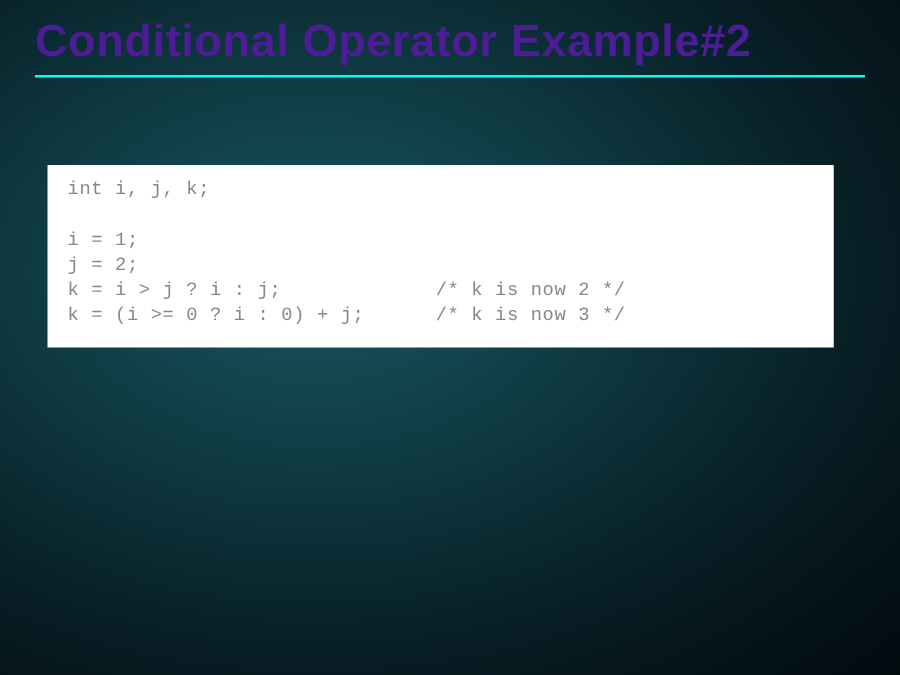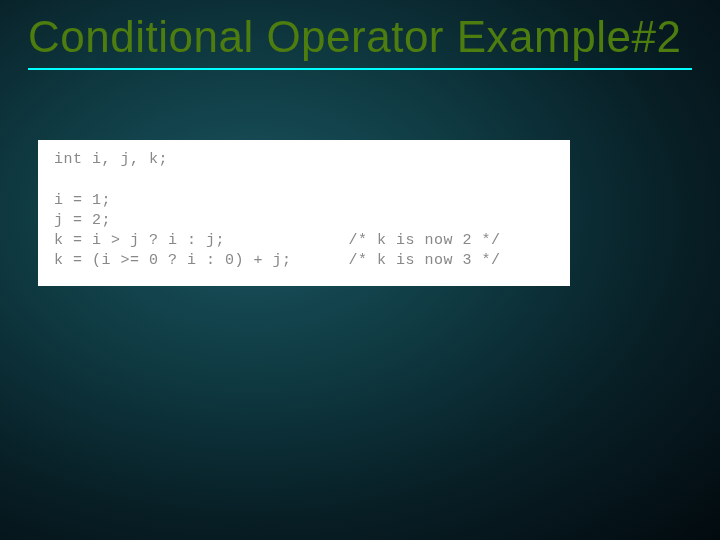--- a/index.html
+++ b/index.html
@@ -4,36 +4,36 @@
 <style>
   * { margin: 0; padding: 0; box-sizing: border-box; }
   body {
     width: 720px;
     height: 540px;
     background: radial-gradient(ellipse at 35% 40%, #1a5560 0%, #0f3a42 35%, #081f26 65%, #020a0e 100%);
     font-family: Arial, Helvetica, sans-serif;
     overflow: hidden;
   }
   .title {
-    color: #4d7c0f;
-    font-size: 44px;
-    font-weight: normal;
+    color: #4c1d95;
+    font-size: 36px;
+    font-weight: bold;
     padding: 12px 0 0 28px;
     letter-spacing: 0.5px;
   }
   .title-underline {
     margin: 6px 28px 0 28px;
     height: 2px;
     background: #00ffff;
     width: 664px;
   }
   .code-box {
     background: #ffffff;
     margin: 70px 38px 0 38px;
-    width: 532px;
+    width: 629px;
     padding: 10px 16px 14px 16px;
   }
   .code-box pre {
     font-family: "Courier New", Courier, monospace;
     font-size: 15px;
     line-height: 1.35;
     color: #888888;
     white-space: pre;
     letter-spacing: 0.5px;
   }

